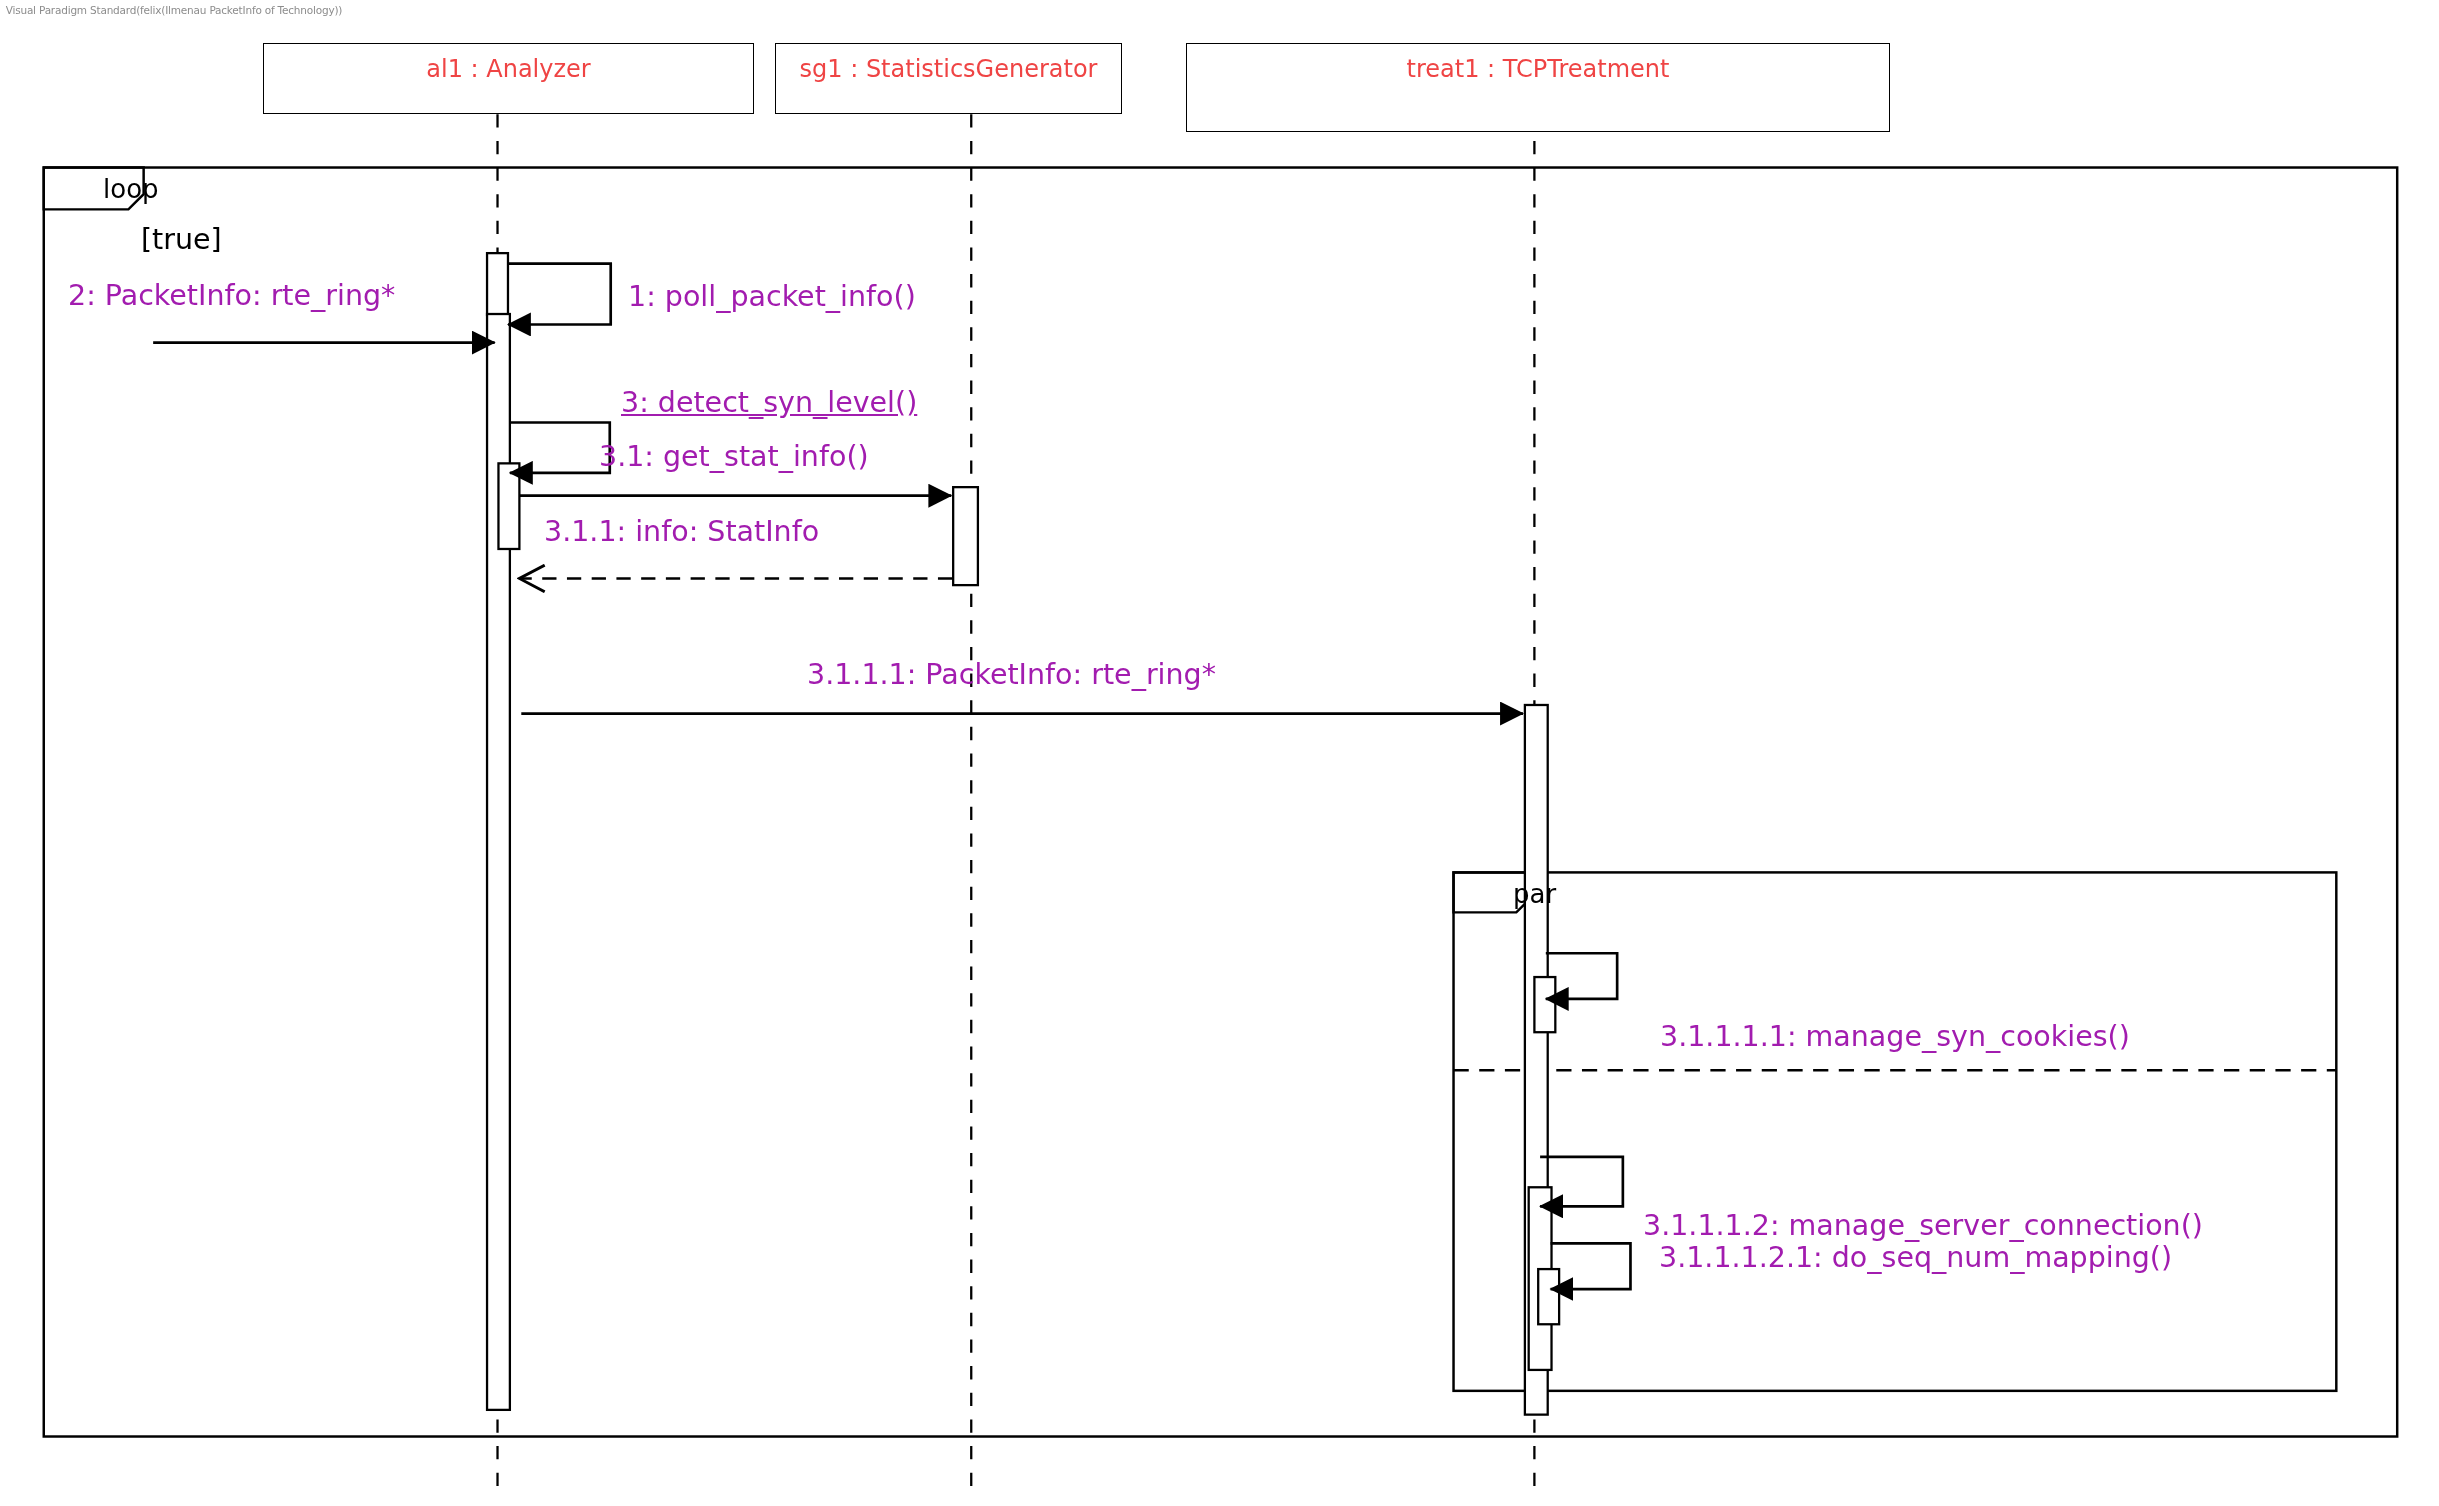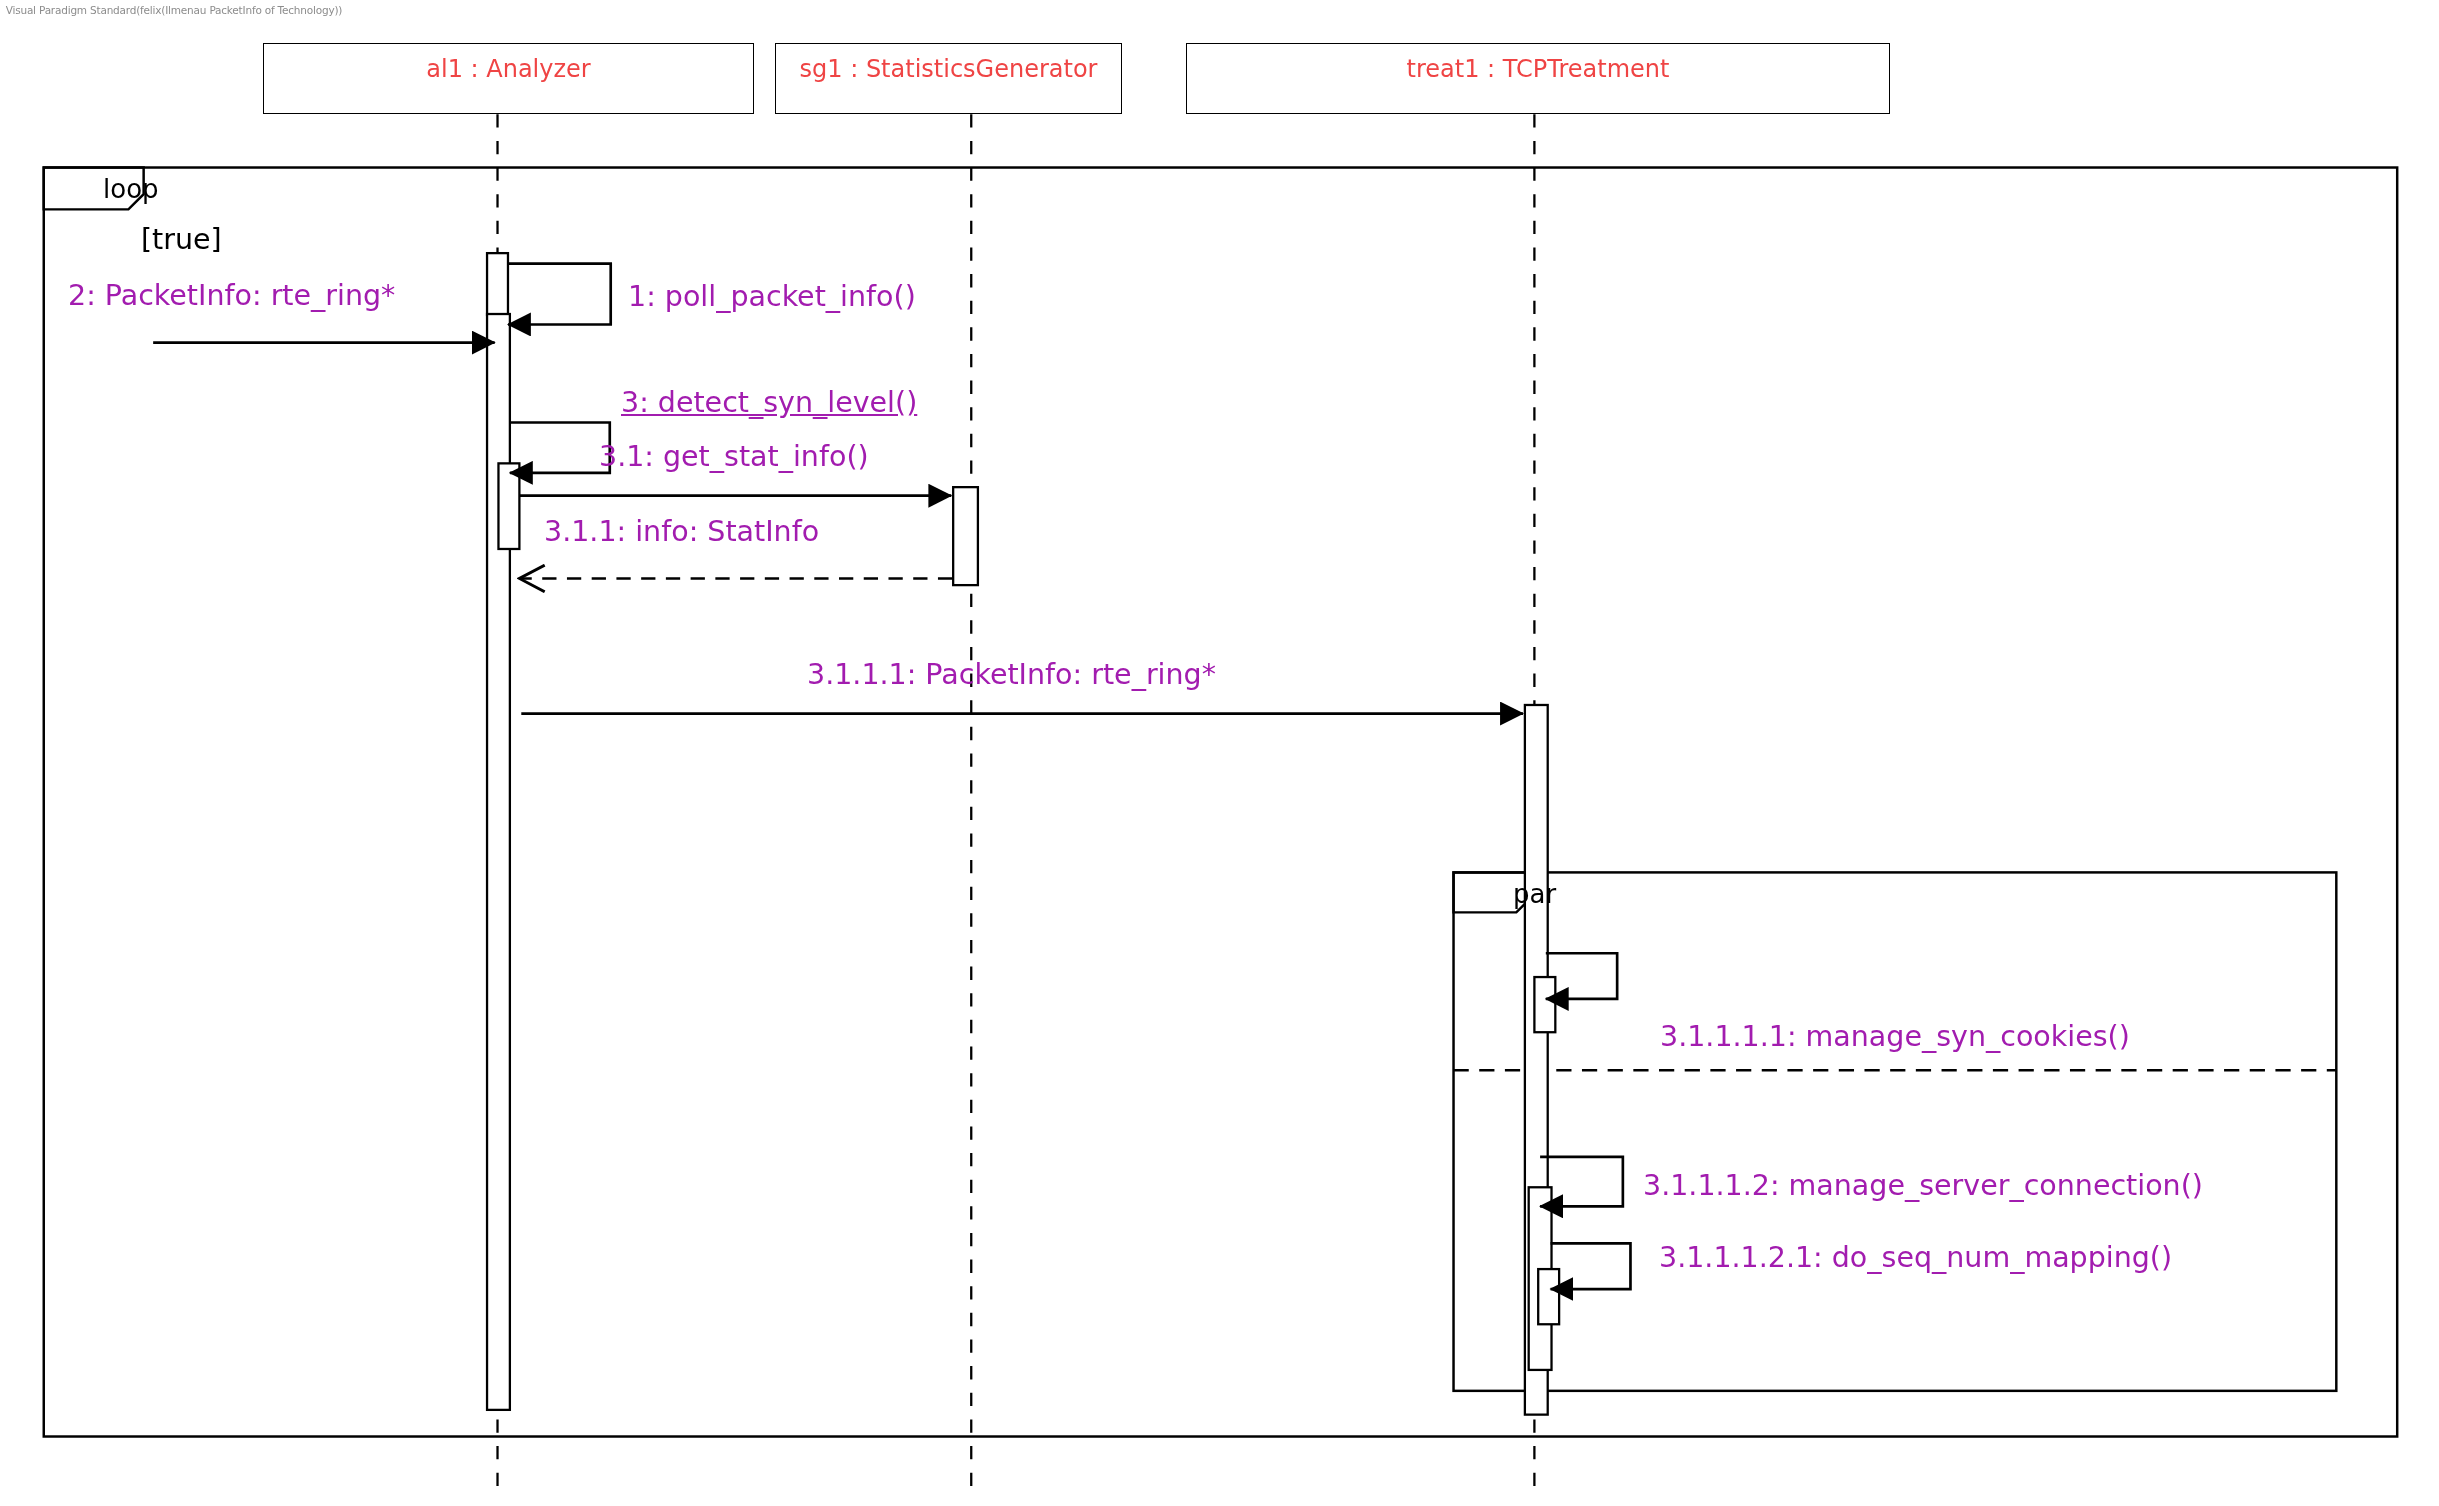--- a/index.html
+++ b/index.html
@@ -128,33 +128,33 @@
       </g>
   </svg>
 
   <div id="boxes">
       <div class="lifeline-box" style="left: 263px; top: 43px; width: 491px; height: 71px;">
         <span>al1 : Analyzer</span>
       </div>
       <div class="lifeline-box" style="left: 775px; top: 43px; width: 347px; height: 71px;">
         <span>sg1 : StatisticsGenerator</span>
       </div>
-      <div class="lifeline-box" style="left: 1186px; top: 43px; width: 704px; height: 71px;">
+      <div class="lifeline-box" style="left: 1186px; top: 43px; width: 704px; height: 89px;">
         <span>treat1 : TCPTreatment</span>
       </div>
     </div>
   <div id="labels">
       <div class="frag-label" style="left: 55px; top: 176px;">loop</div>
       <div class="guard-label" style="left: 141px; top: 226px;">[true]</div>
       <div class="frag-label" style="left: 1465px; top: 881px;">par</div>
       <div class="msg-label" style="left: 68px; top: 282px;">2: PacketInfo: rte_ring*</div>
       <div class="msg-label" style="left: 628px; top: 283px;">1: poll_packet_info()</div>
       <div class="msg-label" style="left: 621px; top: 389px; text-decoration: underline;">3: detect_syn_level()</div>
       <div class="msg-label" style="left: 599px; top: 443px;">3.1: get_stat_info()</div>
       <div class="msg-label" style="left: 544px; top: 518px;">3.1.1: info: StatInfo</div>
       <div class="msg-label" style="left: 807px; top: 661px;">3.1.1.1: PacketInfo: rte_ring*</div>
       <div class="msg-label" style="left: 1660px; top: 999px; margin-top: 24px;">3.1.1.1.1: manage_syn_cookies()</div>
-      <div class="msg-label" style="left: 1643px; top: 1172px;">3.1.1.1.2: manage_server_connection()</div>
+      <div class="msg-label" style="left: 1643px; top: 1212px;">3.1.1.1.2: manage_server_connection()</div>
       <div class="msg-label" style="left: 1659px; top: 1244px;">3.1.1.1.2.1: do_seq_num_mapping()</div>
     </div>
 
 </div>
 
 
 </body></html>

